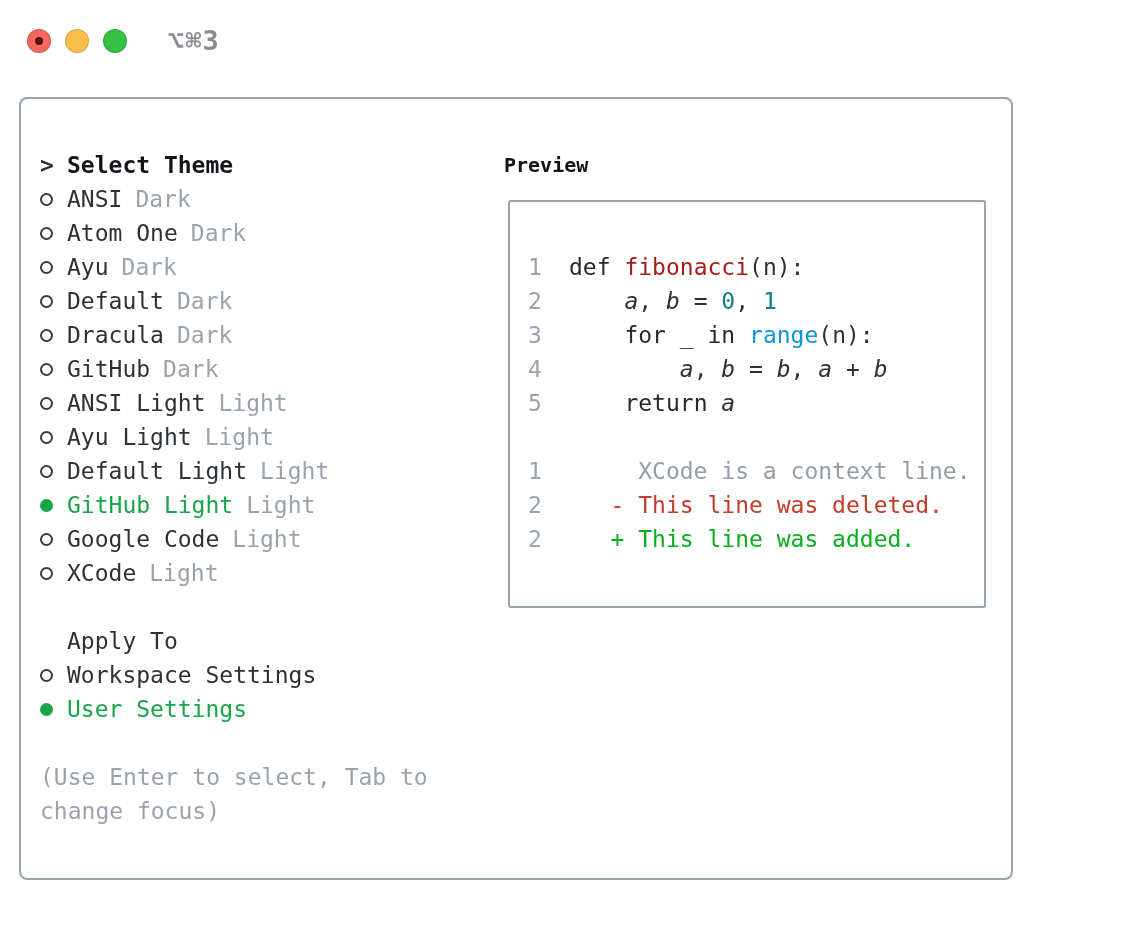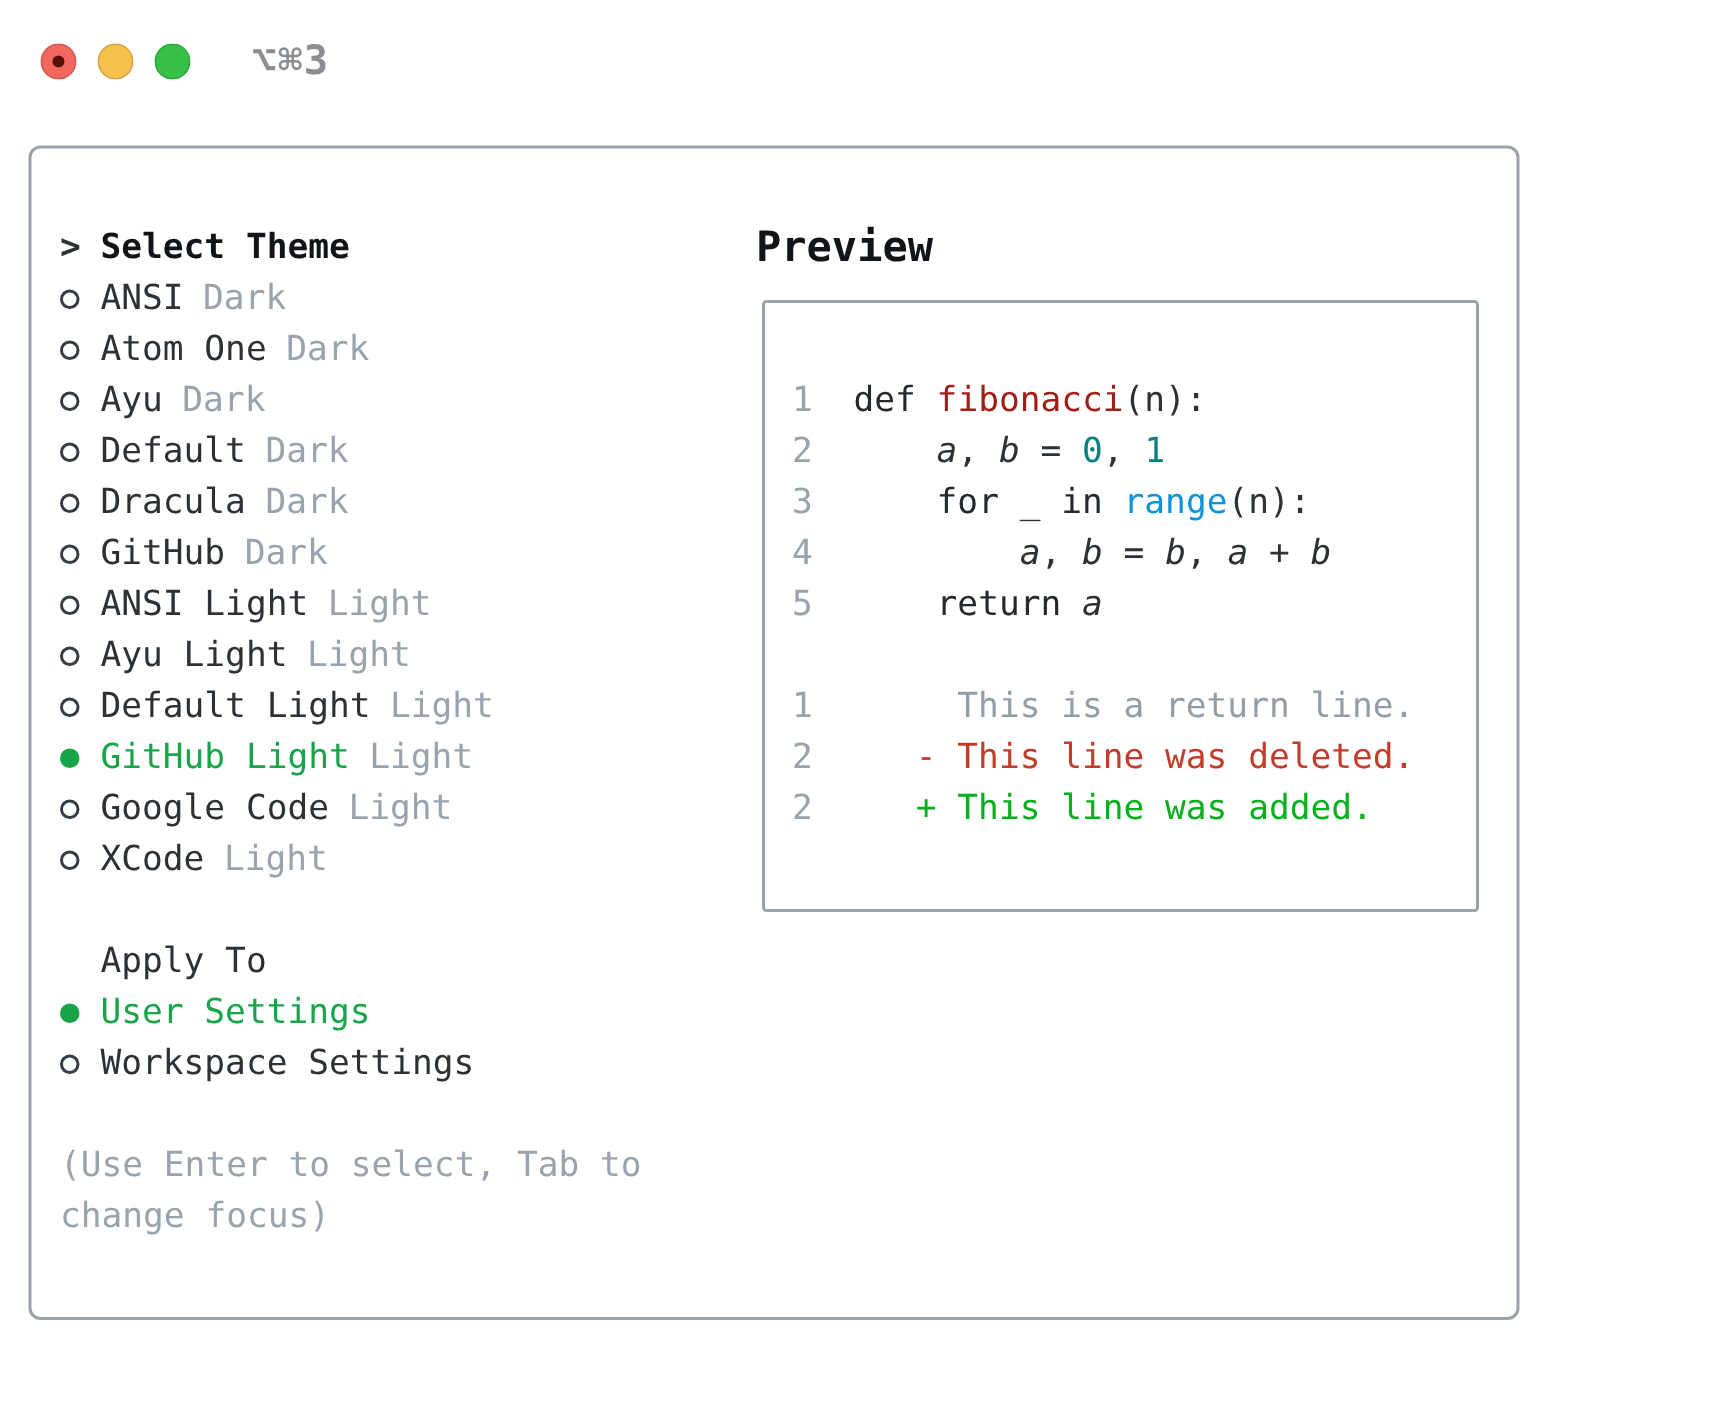--- a/index.html
+++ b/index.html
@@ -35,21 +35,21 @@
   .radio{width:13px;height:13px;border:2px solid #353c43;border-radius:50%;}
   .radio.sel{background:var(--green);border-color:var(--green);}
   .title-bold{font-weight:700;color:#111418;text-align:right;}
   .label{color:var(--ink);}
   .label.green{color:var(--green);}
   .variant{color:var(--muted);margin-left:13px;}
   .spacer{height:34px;}
   .hint{color:var(--muted);height:34px;line-height:34px;white-space:pre;}
   
   .preview-title{position:absolute;left:483px;top:49px;height:34px;line-height:34px;
-    font-size:28px;font-weight:700;color:#111418;}
+    font-size:20px;font-weight:700;color:#111418;}
   .preview-box{position:absolute;left:487px;top:101px;width:478px;height:408px;
     border:2px solid var(--border);border-radius:3px;background:#fff;
     padding:48px 0 12px 18px;overflow:hidden;}
   .cl{height:34px;line-height:34px;font-size:23px;white-space:pre;color:var(--ink);}
   .ln{display:inline-block;width:41px;color:var(--muted);}
   .tok-plain{color:var(--ink);}
   .tok-keyword{color:var(--kw);}
   .tok-function{color:var(--func);}
   .tok-number{color:var(--num);}
   .tok-builtin{color:var(--builtin);}
@@ -94,40 +94,40 @@
         </div>
 
       <div class="spacer"></div>
 
       <div class="row">
         <span class="marker"></span>
         <span class="label">Apply To</span>
       </div>
 
       <div>
+          <div class="row"><span class="marker"><span class="radio"></span></span><span class="label">Workspace Settings</span></div>
           <div class="row"><span class="marker"><span class="radio sel"></span></span><span class="label green">User Settings</span></div>
-          <div class="row"><span class="marker"><span class="radio"></span></span><span class="label">Workspace Settings</span></div>
         </div>
 
       <div class="spacer"></div>
 
       <div class="hint">(Use Enter to select, Tab to</div>
       <div class="hint">change focus)</div>
     </div>
 
     <div class="preview-title">Preview</div>
 
     <div class="preview-box">
       <div>
           <div class="cl"><span class="ln">1</span><span class="tok-keyword">def</span><span class="tok-plain"> </span><span class="tok-function">fibonacci</span><span class="tok-plain">(n):</span></div>
           <div class="cl"><span class="ln">2</span><span class="tok-plain">    </span><span class="tok-variable">a</span><span class="tok-plain">, </span><span class="tok-variable">b</span><span class="tok-plain"> = </span><span class="tok-number">0</span><span class="tok-plain">, </span><span class="tok-number">1</span></div>
           <div class="cl"><span class="ln">3</span><span class="tok-plain">    </span><span class="tok-keyword">for</span><span class="tok-plain"> _ </span><span class="tok-keyword">in</span><span class="tok-plain"> </span><span class="tok-builtin">range</span><span class="tok-plain">(n):</span></div>
           <div class="cl"><span class="ln">4</span><span class="tok-plain">        </span><span class="tok-variable">a</span><span class="tok-plain">, </span><span class="tok-variable">b</span><span class="tok-plain"> = </span><span class="tok-variable">b</span><span class="tok-plain">, </span><span class="tok-variable">a</span><span class="tok-plain"> + </span><span class="tok-variable">b</span></div>
           <div class="cl"><span class="ln">5</span><span class="tok-plain">    </span><span class="tok-keyword">return</span><span class="tok-plain"> </span><span class="tok-variable">a</span></div>
           <div class="cl"><span class="ln"></span></div>
-          <div class="cl"><span class="ln">1</span><span class="tok-context">     This is a return line.</span></div>
+          <div class="cl"><span class="ln">1</span><span class="tok-context">     XCode is a context line.</span></div>
           <div class="cl"><span class="ln">2</span><span class="tok-deleted">   - This line was deleted.</span></div>
           <div class="cl"><span class="ln">2</span><span class="tok-added">   + This line was added.</span></div>
         </div>
     </div>
 
   </div>
 </div>
 
 </body></html>

